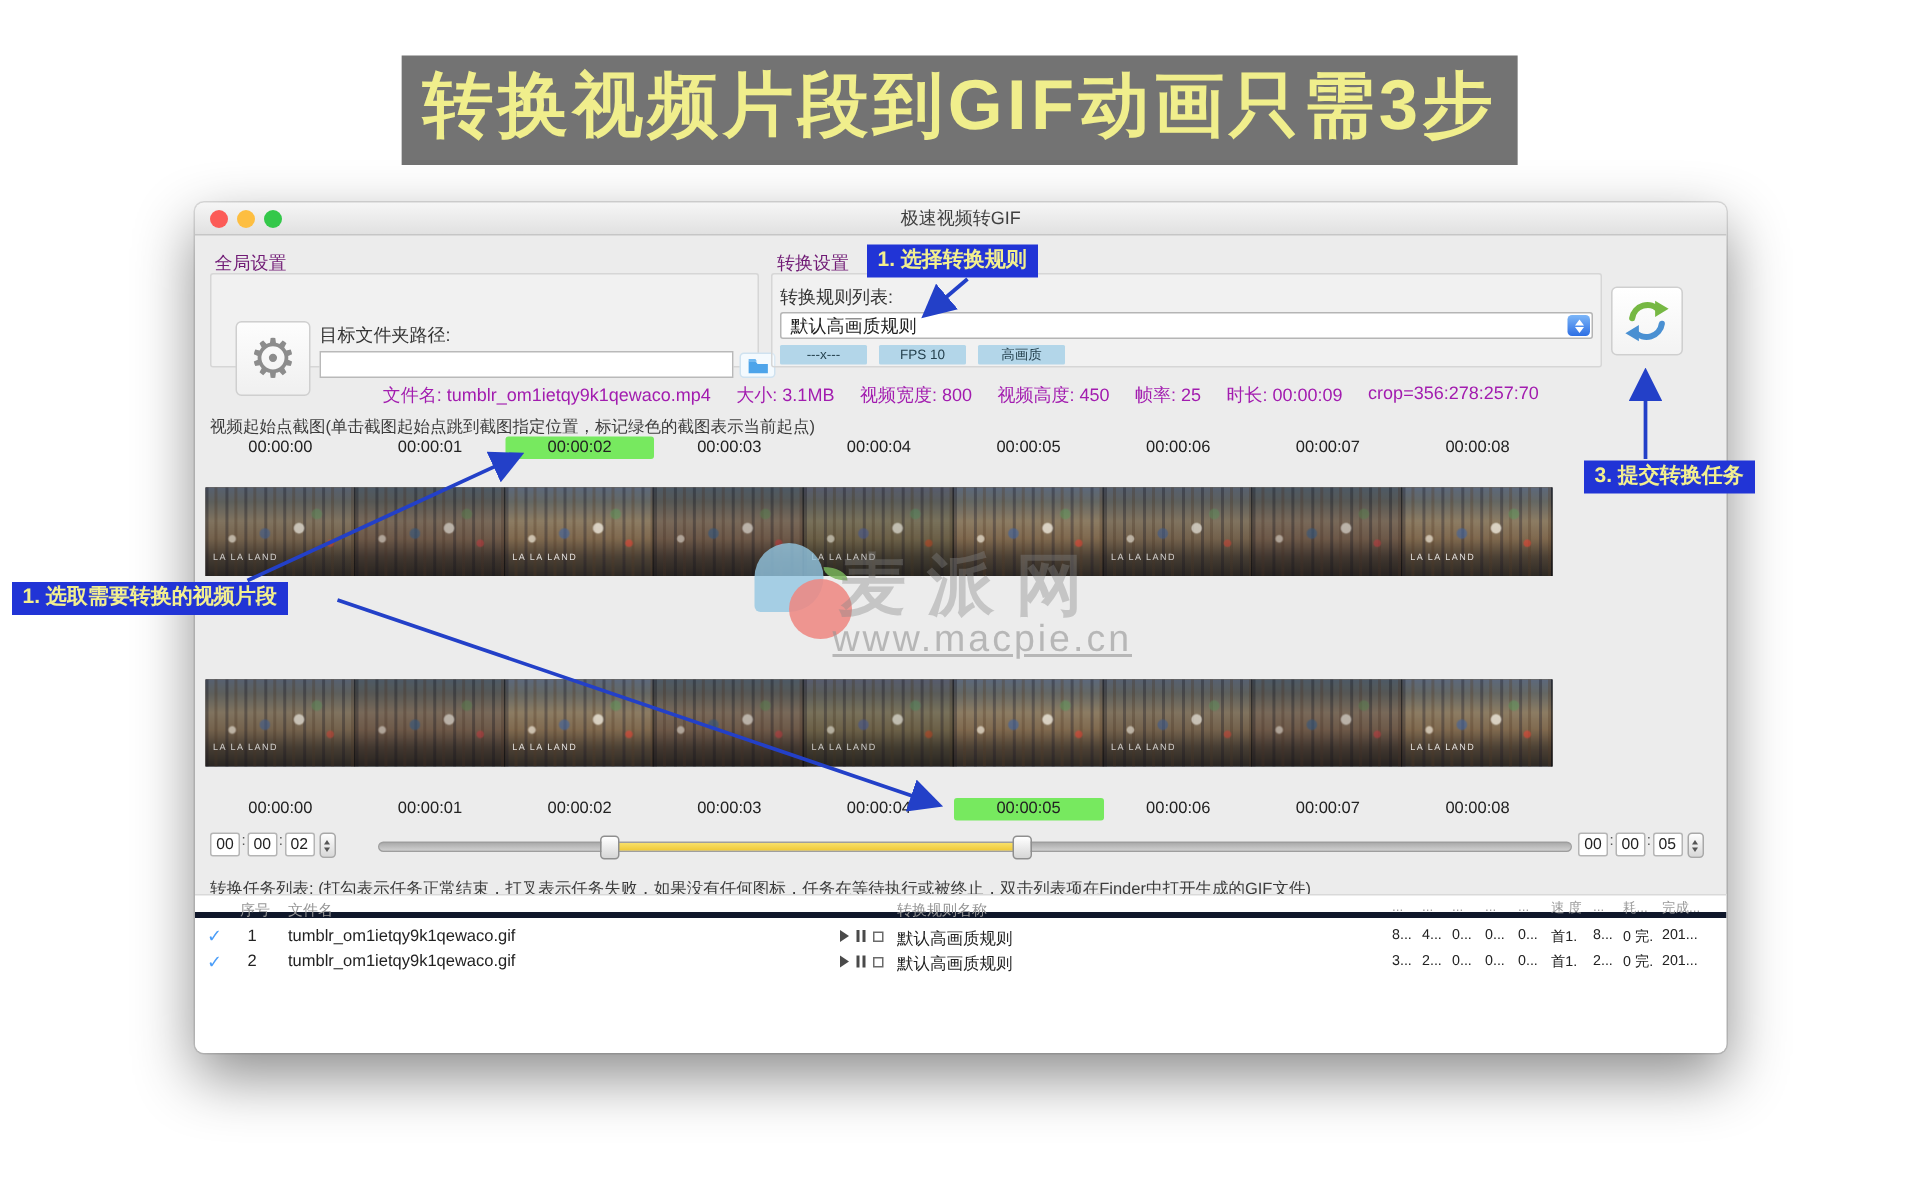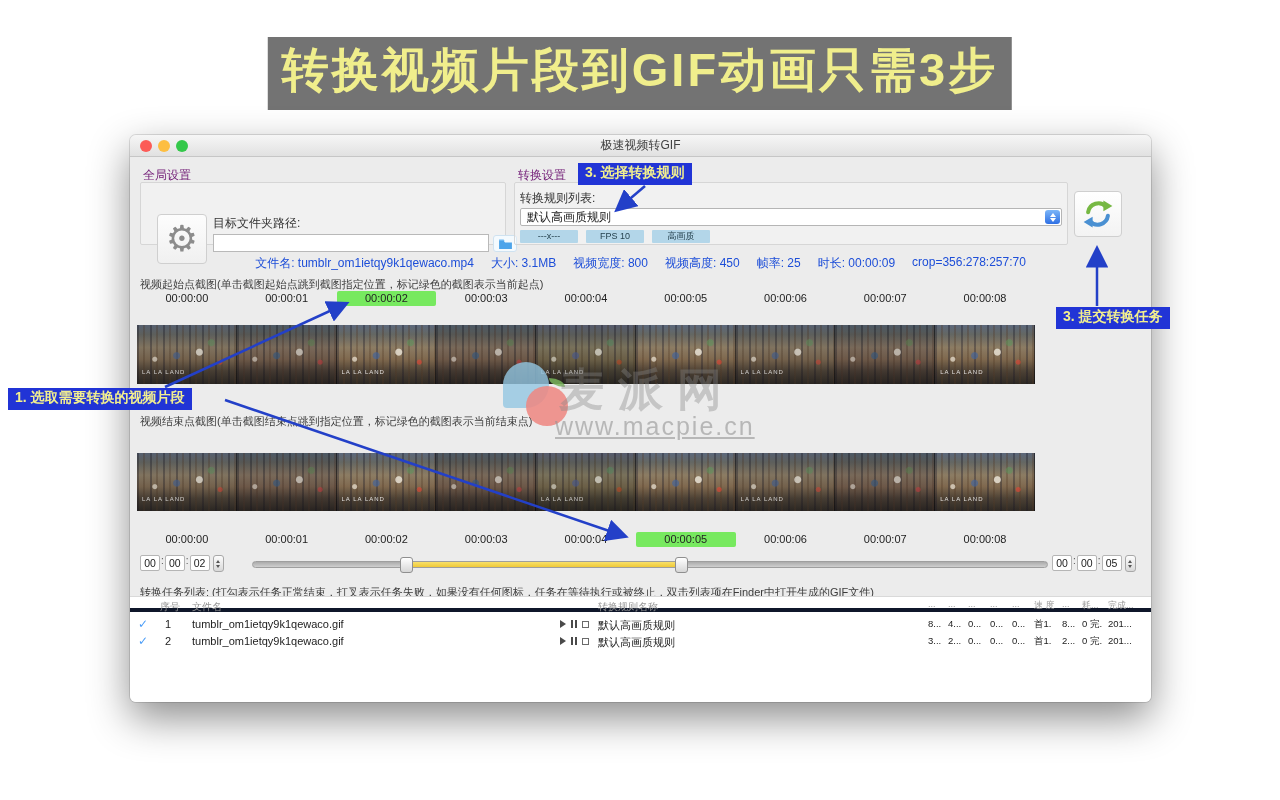--- a/index.html
+++ b/index.html
@@ -50,21 +50,21 @@
 
   .tag { position:absolute; top:72px; width:58px; height:13px; background:#b3d6e9;
     font-size:9px; color:#26424f; text-align:center; line-height:13px; border-radius:1px; }
 
   #refresh-btn { position:absolute; left:944px; top:33px; width:48px; height:46px;
     background:linear-gradient(#ffffff,#f3f3f3); border:1px solid #cfcfcf; border-radius:4px;
     display:flex; align-items:center; justify-content:center; }
 
   
   #file-info { position:absolute; top:97px; left:0; width:100%; display:flex;
-    justify-content:center; gap:17px; font-size:12px; color:#1d4ed8; }
+    justify-content:center; gap:17px; font-size:12px; color:#a21caf; }
 
   
   .strip-label { position:absolute; left:10px; font-size:11px; color:#3c3c3c; }
   .ts-row { position:absolute; left:7px; width:898px; display:flex; }
   .ts { width:99.77px; text-align:center; font-size:11px; color:#222; line-height:15px; height:15px; }
   .ts.sel { background:#77E95F; border-radius:2px; }
 
   .strip { position:absolute; left:7px; width:898px; display:flex; background:#222; }
   .frame { width:99.77px; position:relative; overflow:hidden; border-right:1px solid rgba(0,0,0,.4);
     background:
@@ -234,21 +234,20 @@
         <div class="frame"></div>
         <div class="frame">
           <span class="cap">LA LA LAND</span>
         </div>
         <div class="frame"></div>
         <div class="frame">
           <span class="cap">LA LA LAND</span>
         </div>
       </div>
 
-    <div class="strip-label" style="top:256px;">视频结束点截图(单击截图结束点跳到指定位置，标记绿色的截图表示当前结束点)</div>
     <div class="strip" id="strip-end">
         <div class="frame">
           <span class="cap">LA LA LAND</span>
         </div>
         <div class="frame"></div>
         <div class="frame">
           <span class="cap">LA LA LAND</span>
         </div>
         <div class="frame"></div>
         <div class="frame">
@@ -373,21 +372,21 @@
 
 <div id="watermark">
   <span class="wm-blue"></span>
   <span class="wm-red"></span>
   <span class="wm-leaf"></span>
   <span id="wm-name">麦派网</span>
   <span id="wm-url">www.macpie.cn</span>
 </div>
 
 <div class="anno" id="anno-1">1. 选取需要转换的视频片段</div>
-<div class="anno" id="anno-2">3. 选择转换规则</div>
+<div class="anno" id="anno-2">1. 选择转换规则</div>
 <div class="anno" id="anno-3">3. 提交转换任务</div>
 
 <svg id="arrows" width="1280" height="800">
   <defs>
     <marker id="ah" markerWidth="9" markerHeight="9" refX="7" refY="4.5" orient="auto">
       <path d="M0,0 L9,4.5 L0,9 z" fill="#2340C8"></path>
     </marker>
   </defs>
   <line x1="645" y1="186" x2="618" y2="209" stroke="#2340C8" stroke-width="2.5" marker-end="url(#ah)"></line>
   <line x1="165" y1="387" x2="345" y2="304" stroke="#2340C8" stroke-width="2.5" marker-end="url(#ah)"></line>

